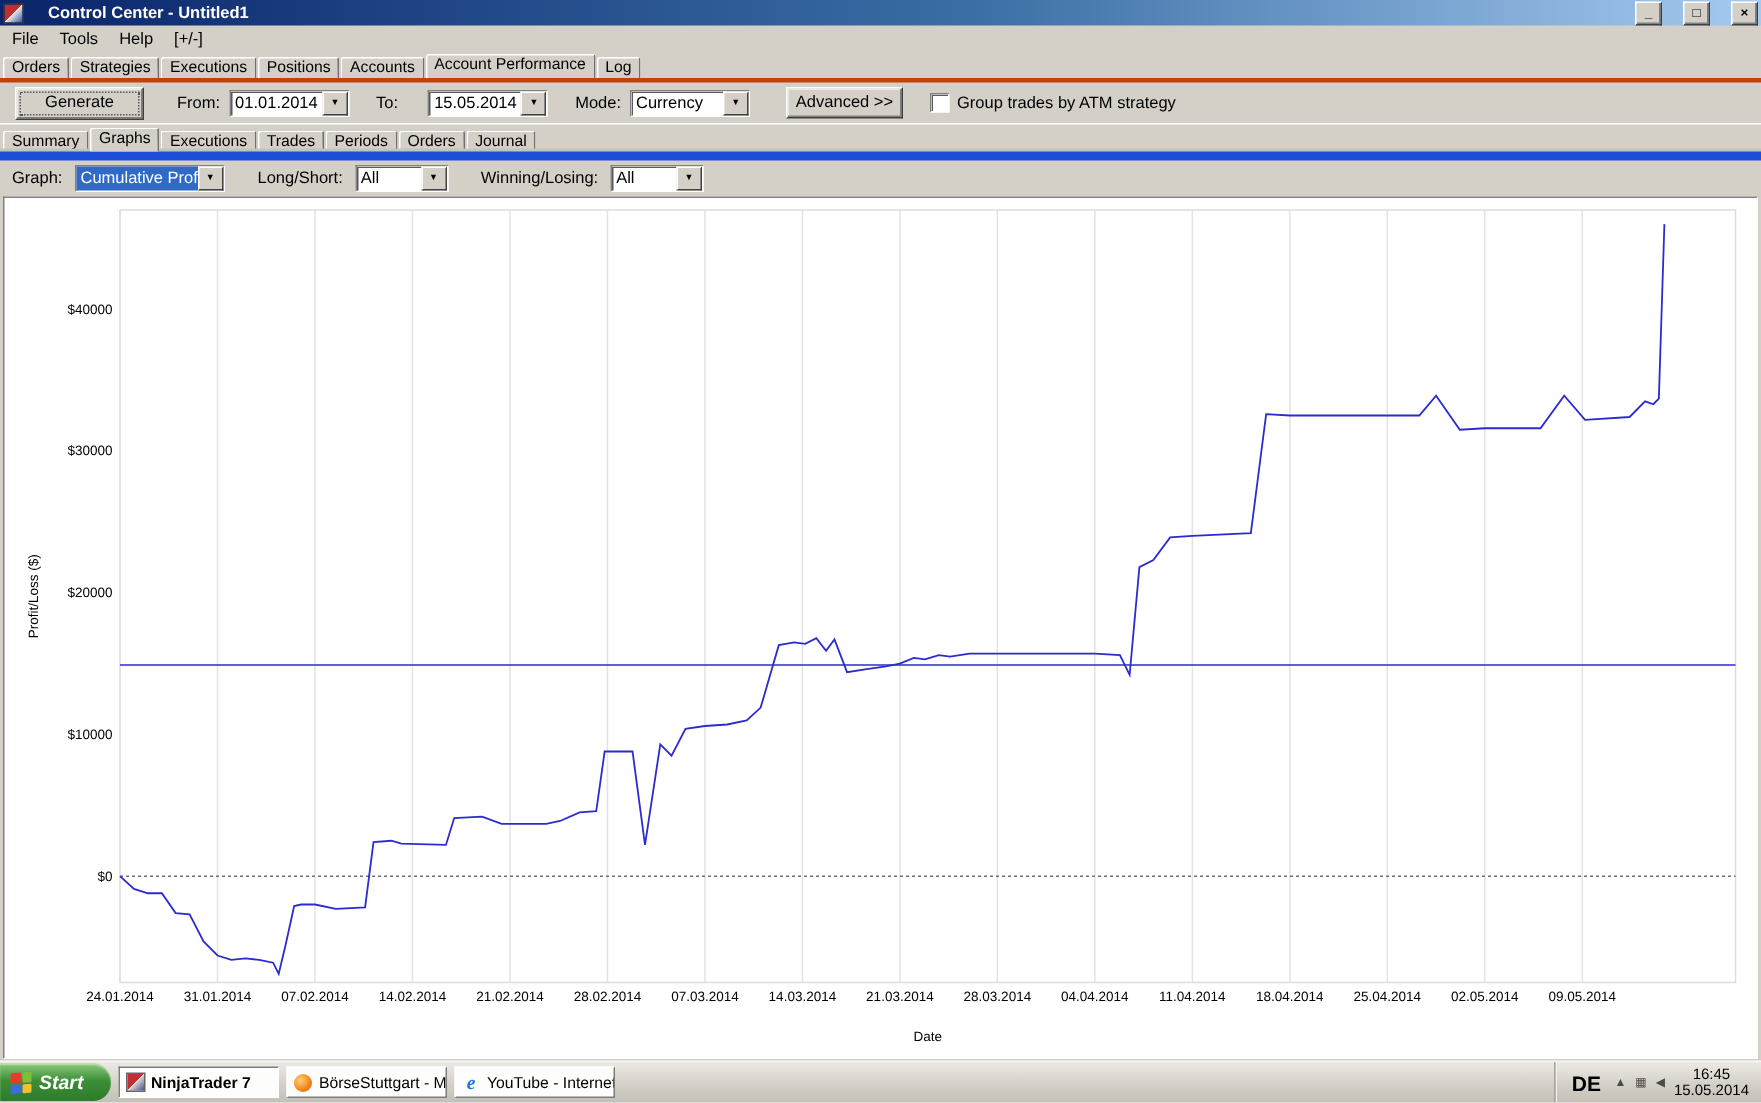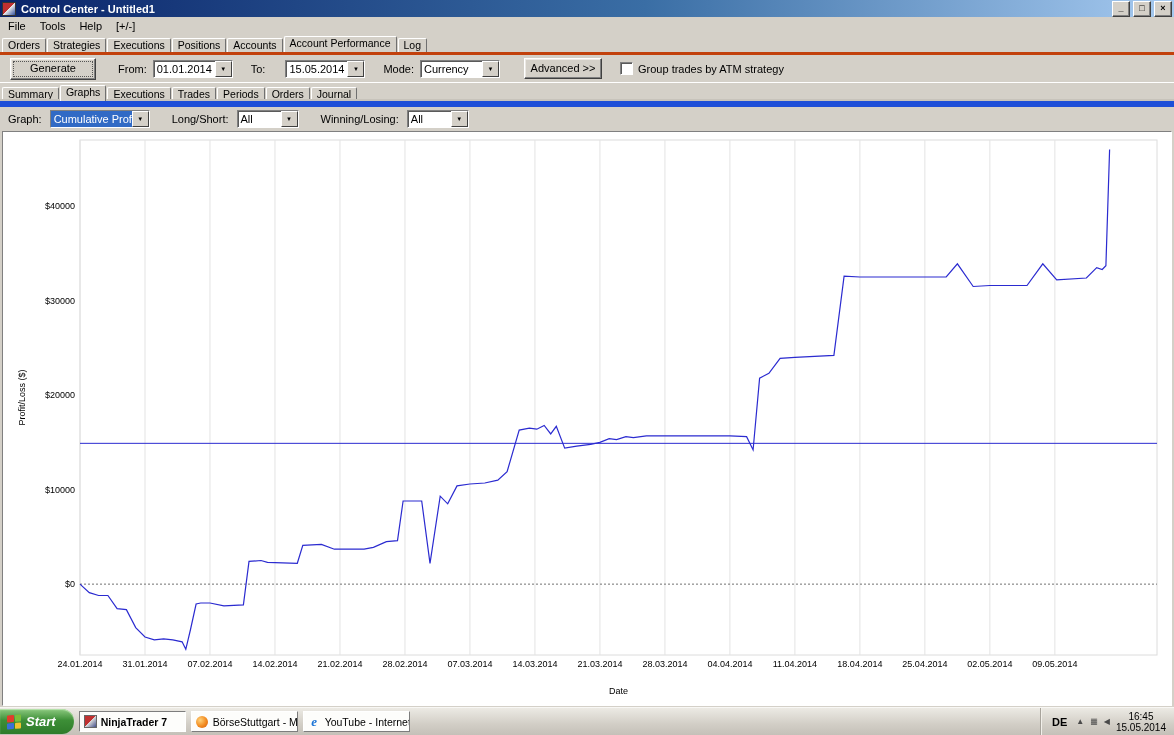--- a/index.html
+++ b/index.html
@@ -1,21 +1,21 @@
 <!DOCTYPE html>
 <html><head>
 <meta charset="utf-8">
 <style>
   html,body{margin:0;padding:0;}
   body{width:1174px;height:735px;overflow:hidden;background:#d4d0c8;font-family:"Liberation Sans",sans-serif;color:#000;}
   .screen{width:1174px;height:735px;display:flex;flex-direction:column;}
   .window{flex:1;display:flex;flex-direction:column;background:#d4d0c8;min-height:0;}
 
   
-  .titlebar{height:17px;background:linear-gradient(90deg,#0a246a,#3a6ea5 55%,#a6caf0);display:flex;align-items:center;padding:0 2px;gap:3px;flex:none;}
+  .titlebar{height:17px;background:linear-gradient(90deg,#0a246a,#3a6ea5 55%,#a6caf0);display:flex;align-items:center;padding:0 2px;gap:14px;flex:none;}
   .app-icon{width:12px;height:12px;background:linear-gradient(135deg,#c03030 49%,#e8e8e8 50%,#3050a0);border:1px solid #333;flex:none;}
   .title-text{flex:1;color:#fff;font-size:11px;font-weight:bold;padding-left:2px;white-space:nowrap;overflow:hidden;}
   .tb-btn{width:16px;height:14px;background:#d4d0c8;border:1px solid;border-color:#fff #404040 #404040 #fff;box-shadow:inset -1px -1px 0 #808080;font-size:9px;line-height:12px;text-align:center;font-weight:bold;flex:none;}
 
   
   .menubar{height:17px;display:flex;align-items:center;font-size:11px;padding-left:1px;flex:none;}
   .menu-item{padding:1px 7px;}
 
   
   .tabstrip{display:flex;align-items:flex-end;padding:2px 2px 0 2px;flex:none;}
@@ -56,21 +56,21 @@
   .flag{width:14px;height:14px;display:grid;grid-template-columns:1fr 1fr;grid-template-rows:1fr 1fr;gap:1px;transform:skewY(-4deg);}
   .flag span{border-radius:1px;}
   .flag .r{background:#e23c2c;} .flag .g{background:#7bbf3a;} .flag .b{background:#3a6fd8;} .flag .y{background:#f0c030;}
   .task-btn{width:107px;height:21px;background:#fdfdfb;border:1px solid;border-color:#fff #7d7d7d #7d7d7d #fff;display:flex;align-items:center;gap:4px;padding:0 4px;font-size:10.5px;white-space:nowrap;overflow:hidden;box-sizing:border-box;}
   .task-btn.active{border-color:#7d7d7d #fff #fff #7d7d7d;font-weight:bold;}
   .ticon{width:13px;height:13px;flex:none;display:flex;align-items:center;justify-content:center;}
   .nt-ic{background:linear-gradient(135deg,#c03030 49%,#d8d8d8 50%,#44508c);border:1px solid #666;width:11px;height:11px;}
   .ff-ic{width:12px;height:12px;border-radius:50%;background:radial-gradient(circle at 35% 35%,#ffd27a,#f28a1f 55%,#d15a10);}
   .ie-ic{color:#1b74d6;font-family:"Liberation Serif",serif;font-weight:bold;font-style:italic;font-size:13px;line-height:12px;}
   .tray{margin-left:auto;height:27px;display:flex;align-items:center;gap:6px;padding:0 8px;border-left:1px solid #a8a49c;box-shadow:inset 1px 0 0 #f2f0ea;}
-  .tray-lang{font-size:11px;font-weight:bold;padding:1px 3px;}
+  .tray-lang{font-size:14px;font-weight:bold;padding:1px 3px;}
   .tray-ic{font-size:8px;color:#4a4a4a;line-height:8px;}
   .tray-clock{text-align:center;font-size:10px;line-height:11px;white-space:nowrap;}
 </style>
 </head>
 <body>
 
 <div class="screen">
   <div class="window">
 
     <div class="titlebar">

